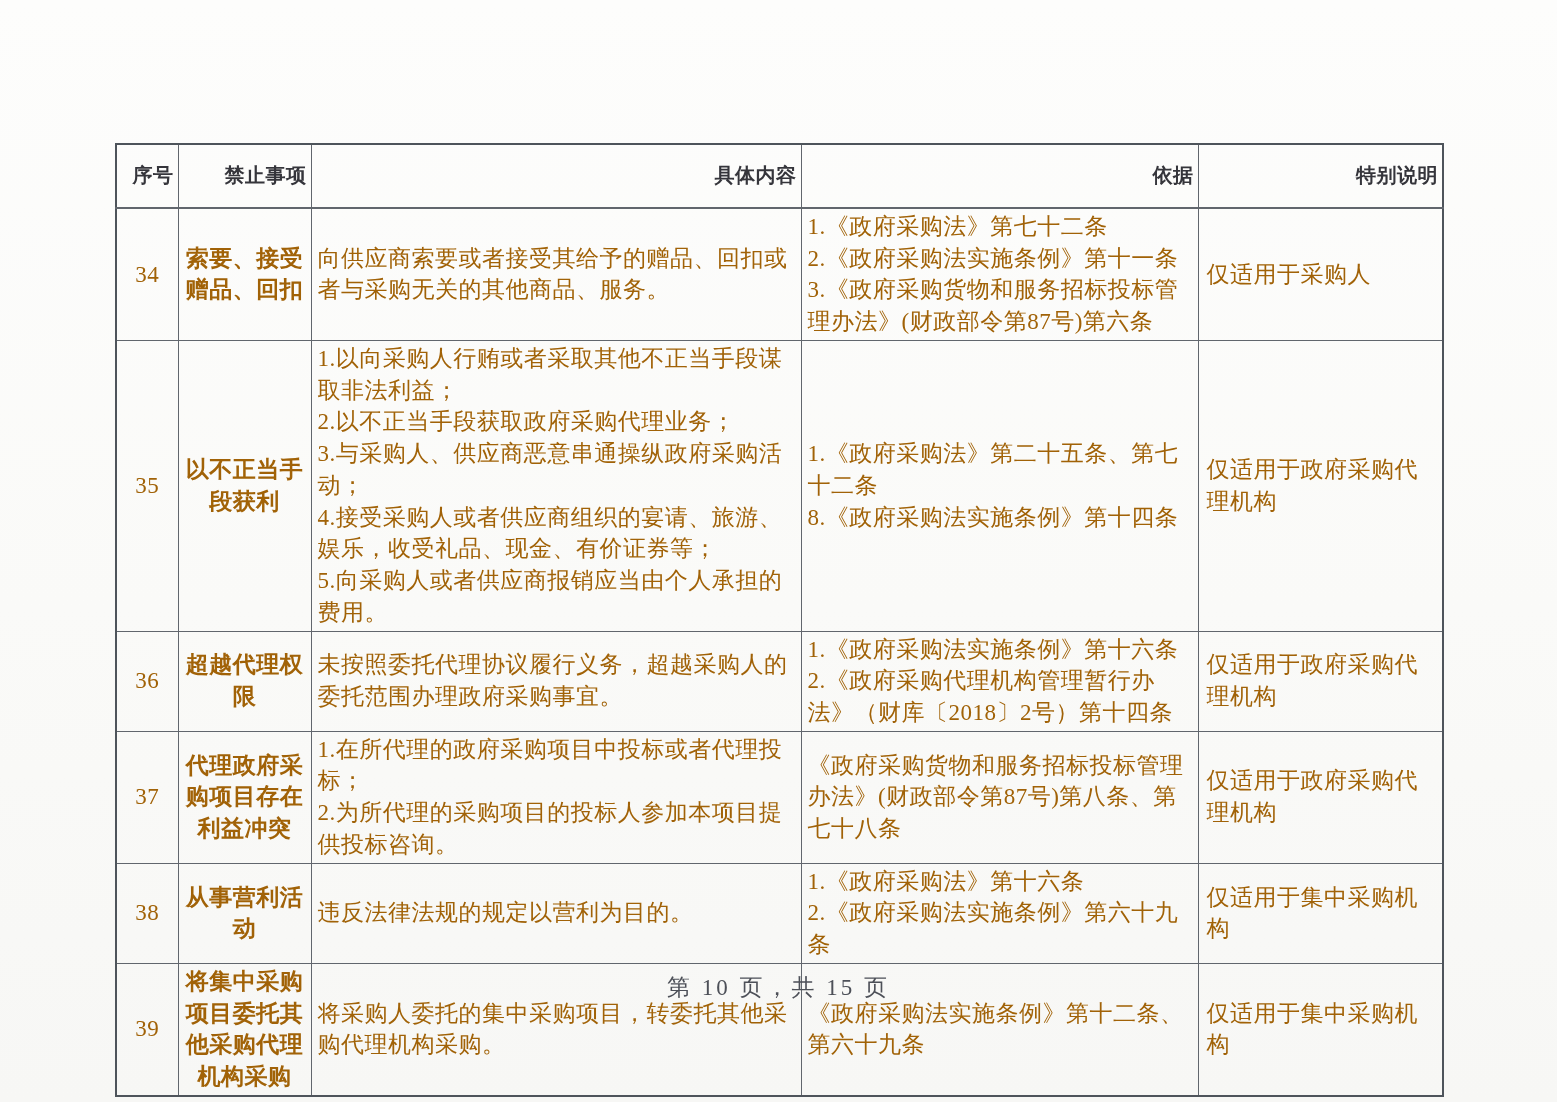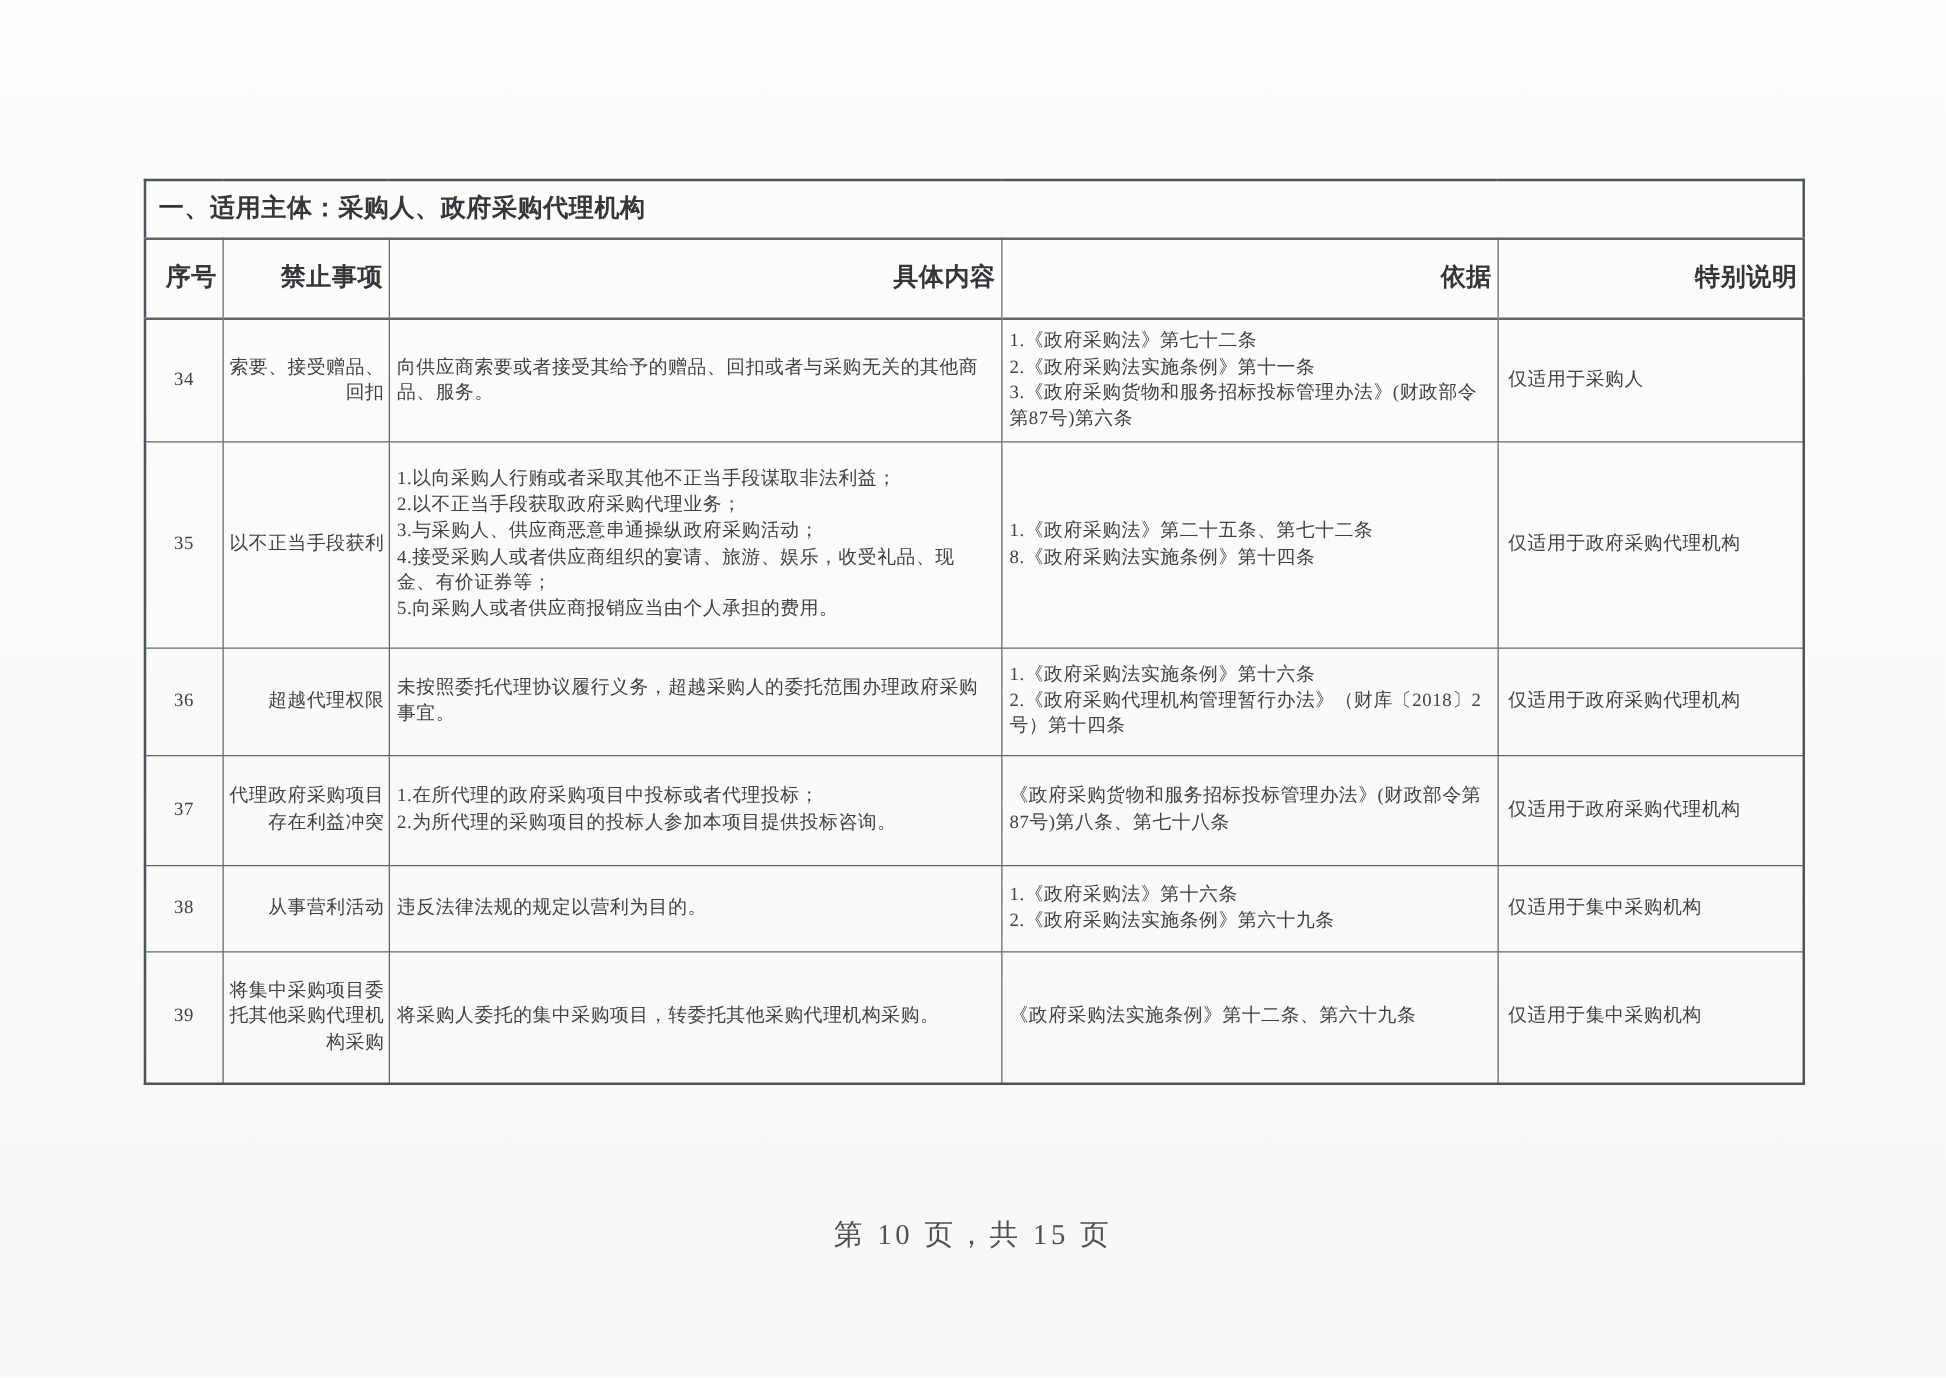--- a/index.html
+++ b/index.html
@@ -23,24 +23,24 @@
     position: absolute;
     left: 115px;
     top: 143px;
     width: 1327px;
     border-collapse: collapse;
     table-layout: fixed;
     background: transparent;
   }
   table.doc-table td, table.doc-table th {
     border: 1px solid #61666d;
-    font-size: 15px;
+    font-size: 23px;
     line-height: 1.38;
     letter-spacing: 0.5px;
-    color: #404040;
+    color: #a16207;
     box-sizing: border-box;
     overflow: hidden;
   }
   table.doc-table {
     border: 2px solid #4e545b;
   }
   tr.title-row td {
     height: 47px;
     font-size: 20px;
     font-weight: bold;
@@ -59,23 +59,24 @@
     padding: 2px 4px;
     border-bottom-width: 2px;
   }
   td.c-no {
     text-align: center;
     vertical-align: middle;
     padding: 2px 2px;
     font-family: "Liberation Serif", "DejaVu Serif", serif;
   }
   td.c-item {
-    text-align: right;
+    text-align: center;
     vertical-align: middle;
     padding: 2px 3px;
+    font-weight: bold;
   }
   td.c-content {
     text-align: left;
     vertical-align: middle;
     padding: 2px 6px;
     white-space: pre-line;
   }
   td.c-basis {
     text-align: left;
     vertical-align: middle;
@@ -112,23 +113,20 @@
   <table class="doc-table">
     <colgroup>
       <col style="width:62px">
       <col style="width:133px">
       <col style="width:490px">
       <col style="width:397px">
       <col style="width:245px">
     </colgroup>
 
     <tbody>
-        <tr class="title-row">
-      <td colspan="5">一、适用主体：采购人、政府采购代理机构</td>
-    </tr>
 
     <tr class="header-row">
       <th>序号</th>
       <th>禁止事项</th>
       <th>具体内容</th>
       <th>依据</th>
       <th>特别说明</th>
     </tr>
 
     <tr class="r34">

